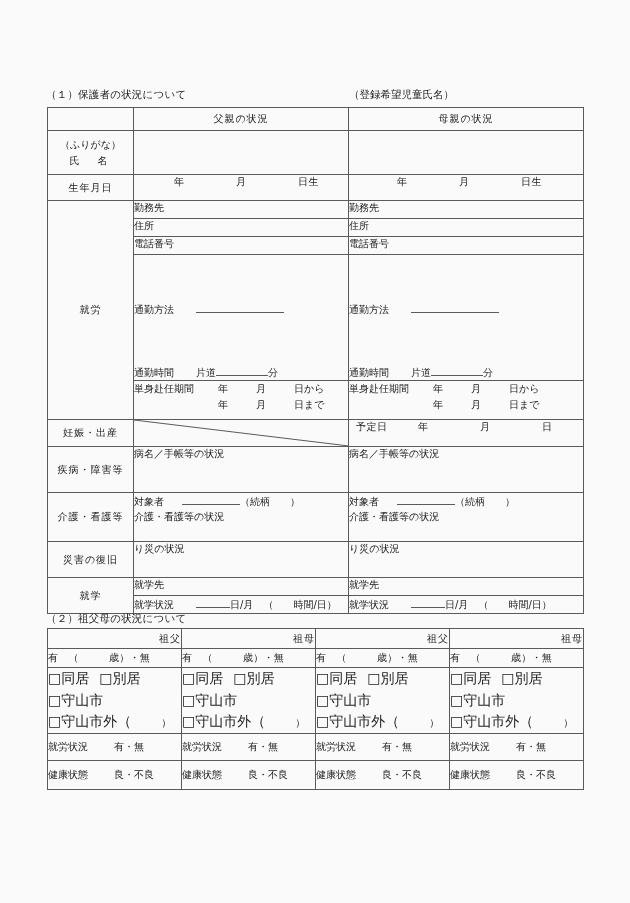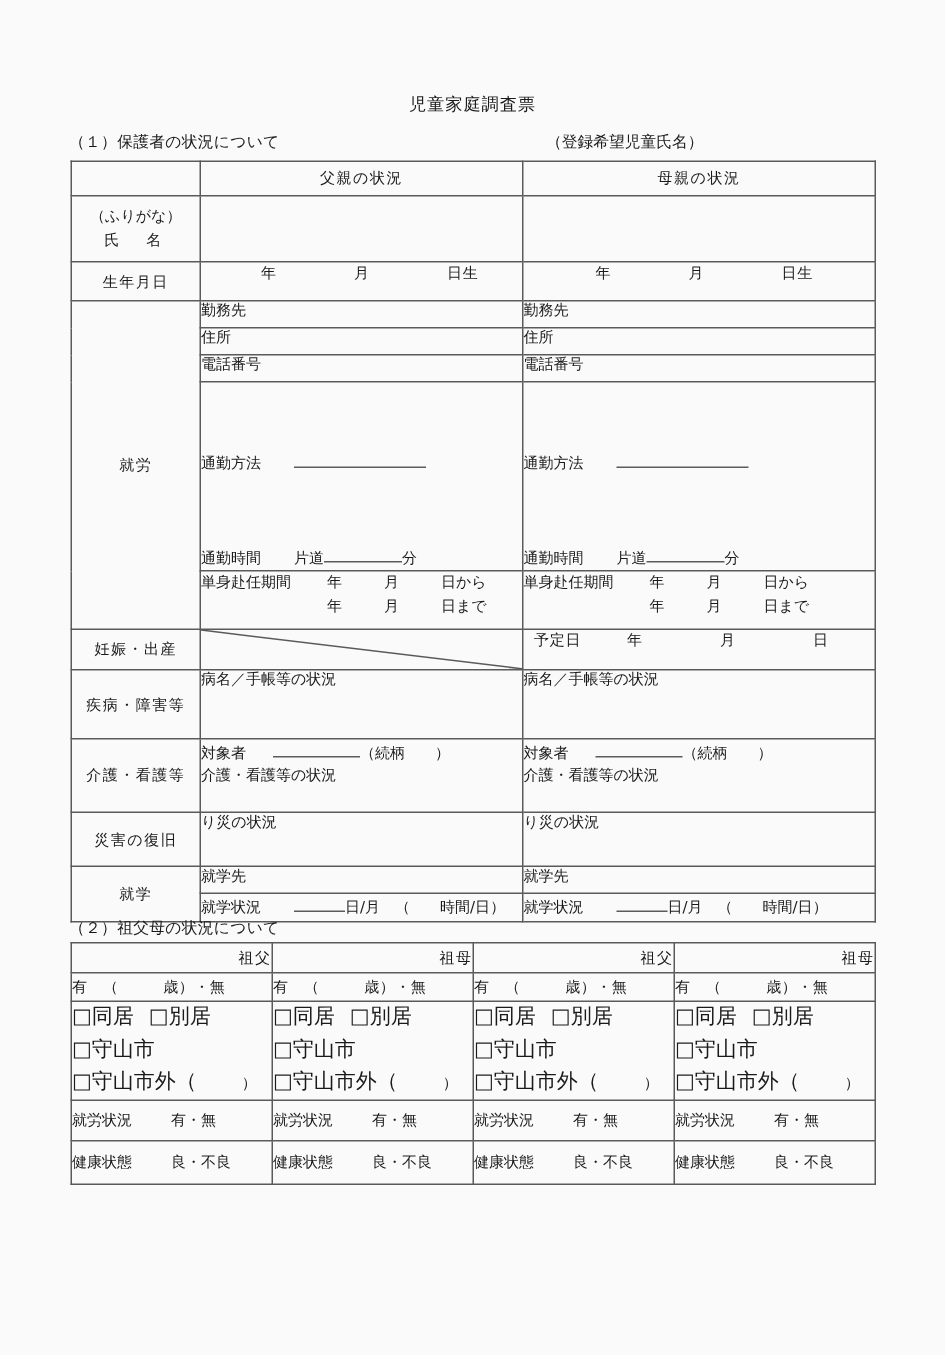--- a/index.html
+++ b/index.html
@@ -35,21 +35,20 @@
     left: 46px; top: 88px;
     font-size: 10.5px;
     letter-spacing: 0.2px;
   }
   .child-name {
     position: absolute;
     left: 349px; top: 88px;
     width: 234px;
     font-size: 10.5px;
     display: flex;
-    margin-left: 15px;
   }
   .sec2-label {
     position: absolute;
     left: 46px; top: 612px;
     font-size: 10.5px;
     letter-spacing: 0.2px;
   }
   .note {
     position: absolute;
     left: 60px; top: 786px;
@@ -139,21 +138,20 @@
   .gp-line   { vertical-align: middle !important; padding: 5px 0 5px 8px; }
   .gp-line .k { display: inline-block; width: 66px; }
   .cb { font-size: 14px; }
   .gap { display: inline-block; width: 10px; }
 </style>
 </head>
 <body>
 
 <div class="page">
 
-  <div class="title">児童家庭調査票</div>
 
   <div class="sec1-label">（１）保護者の状況について</div>
 
   <div class="child-name">
     <span>（登録希望児童氏名</span>
     <span>）</span>
   </div>
 
   <table class="grid" id="main-table">
     <colgroup>

